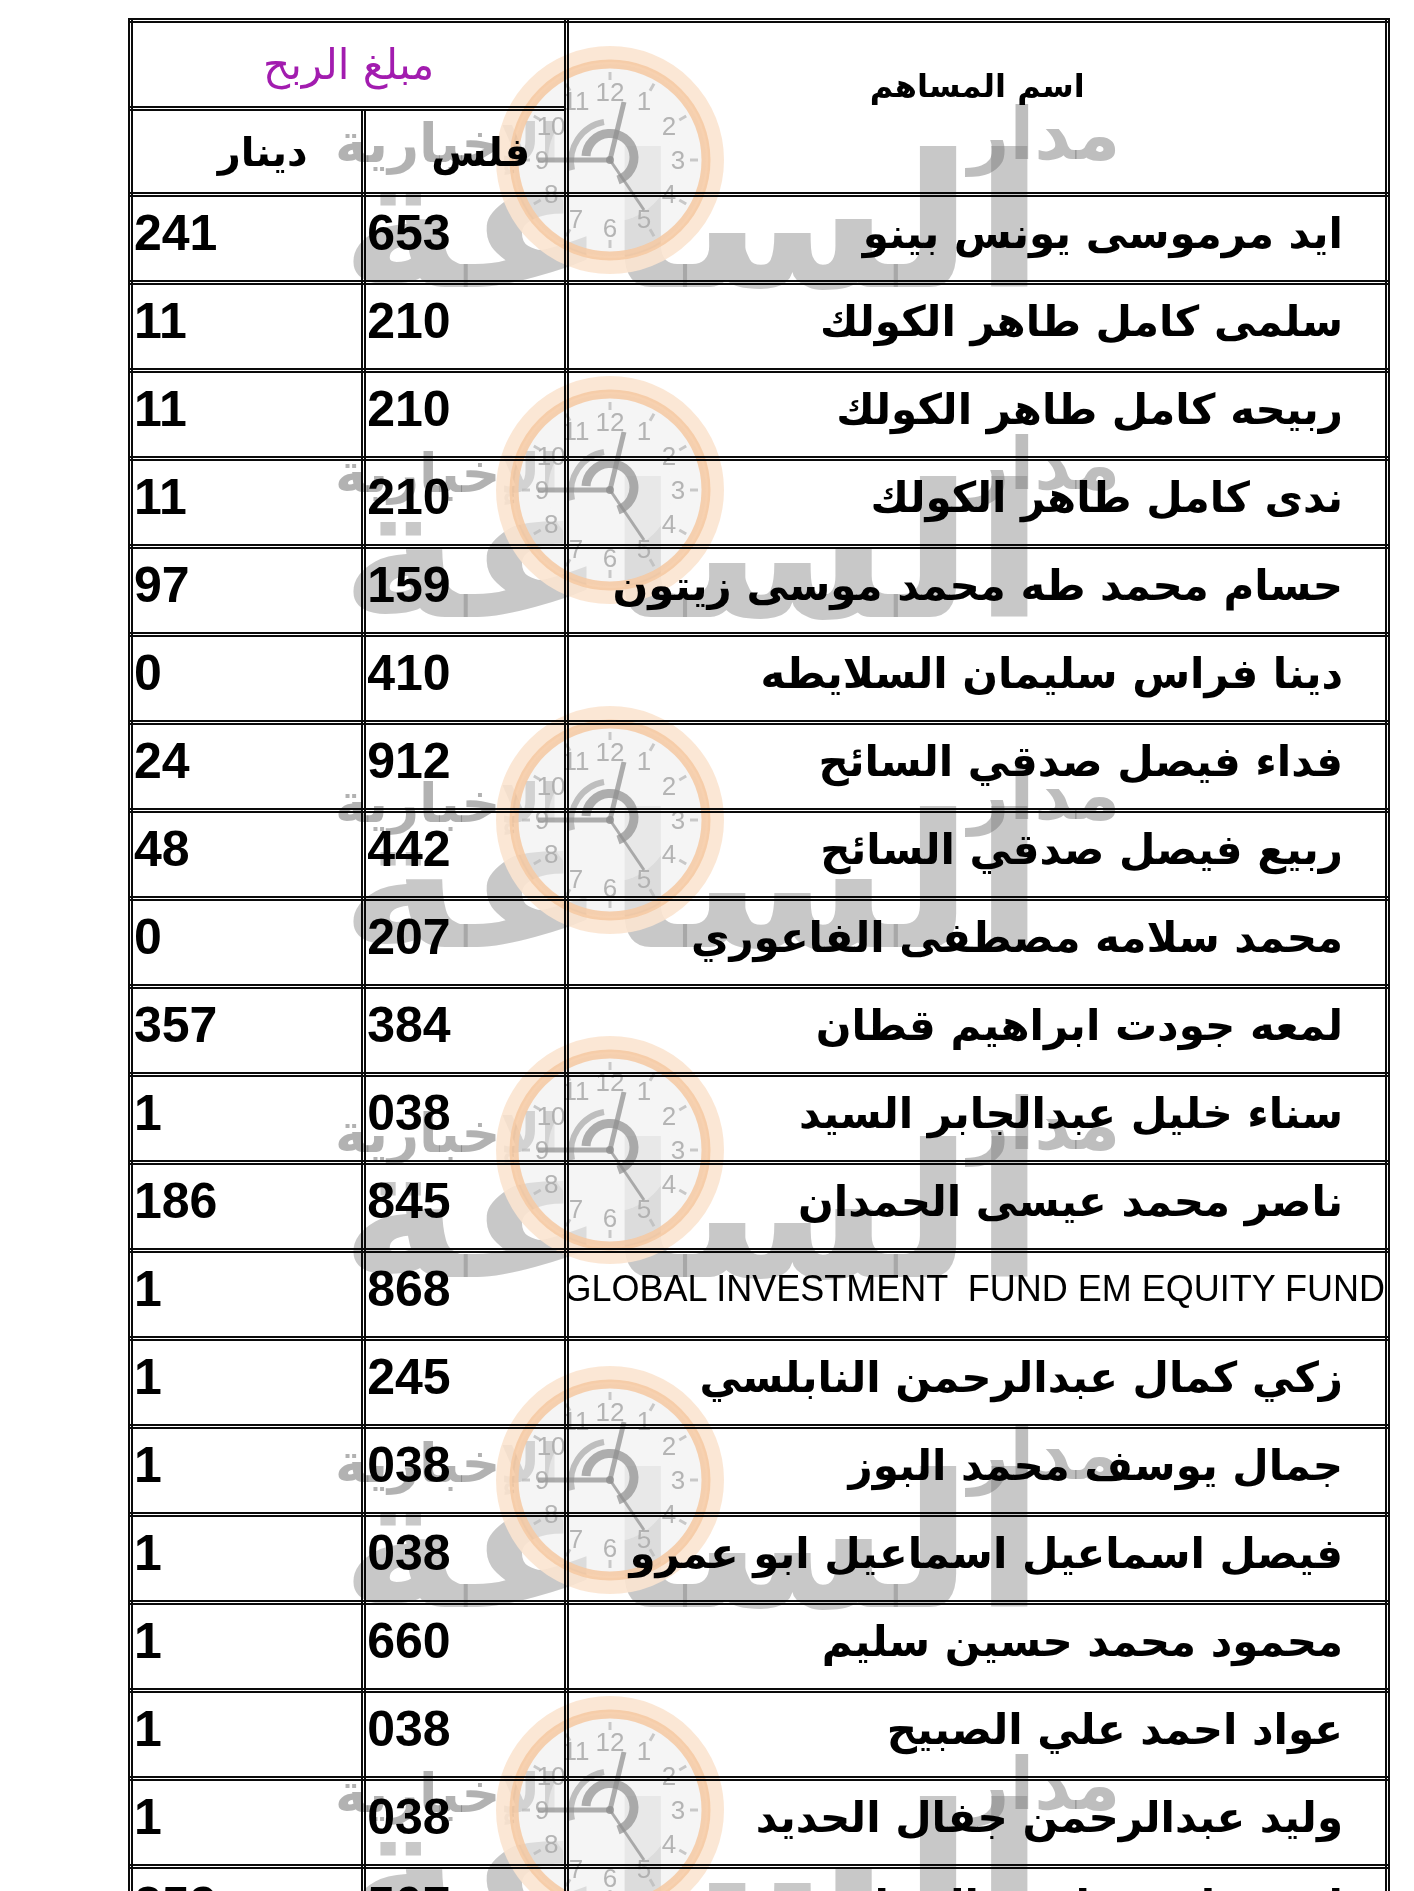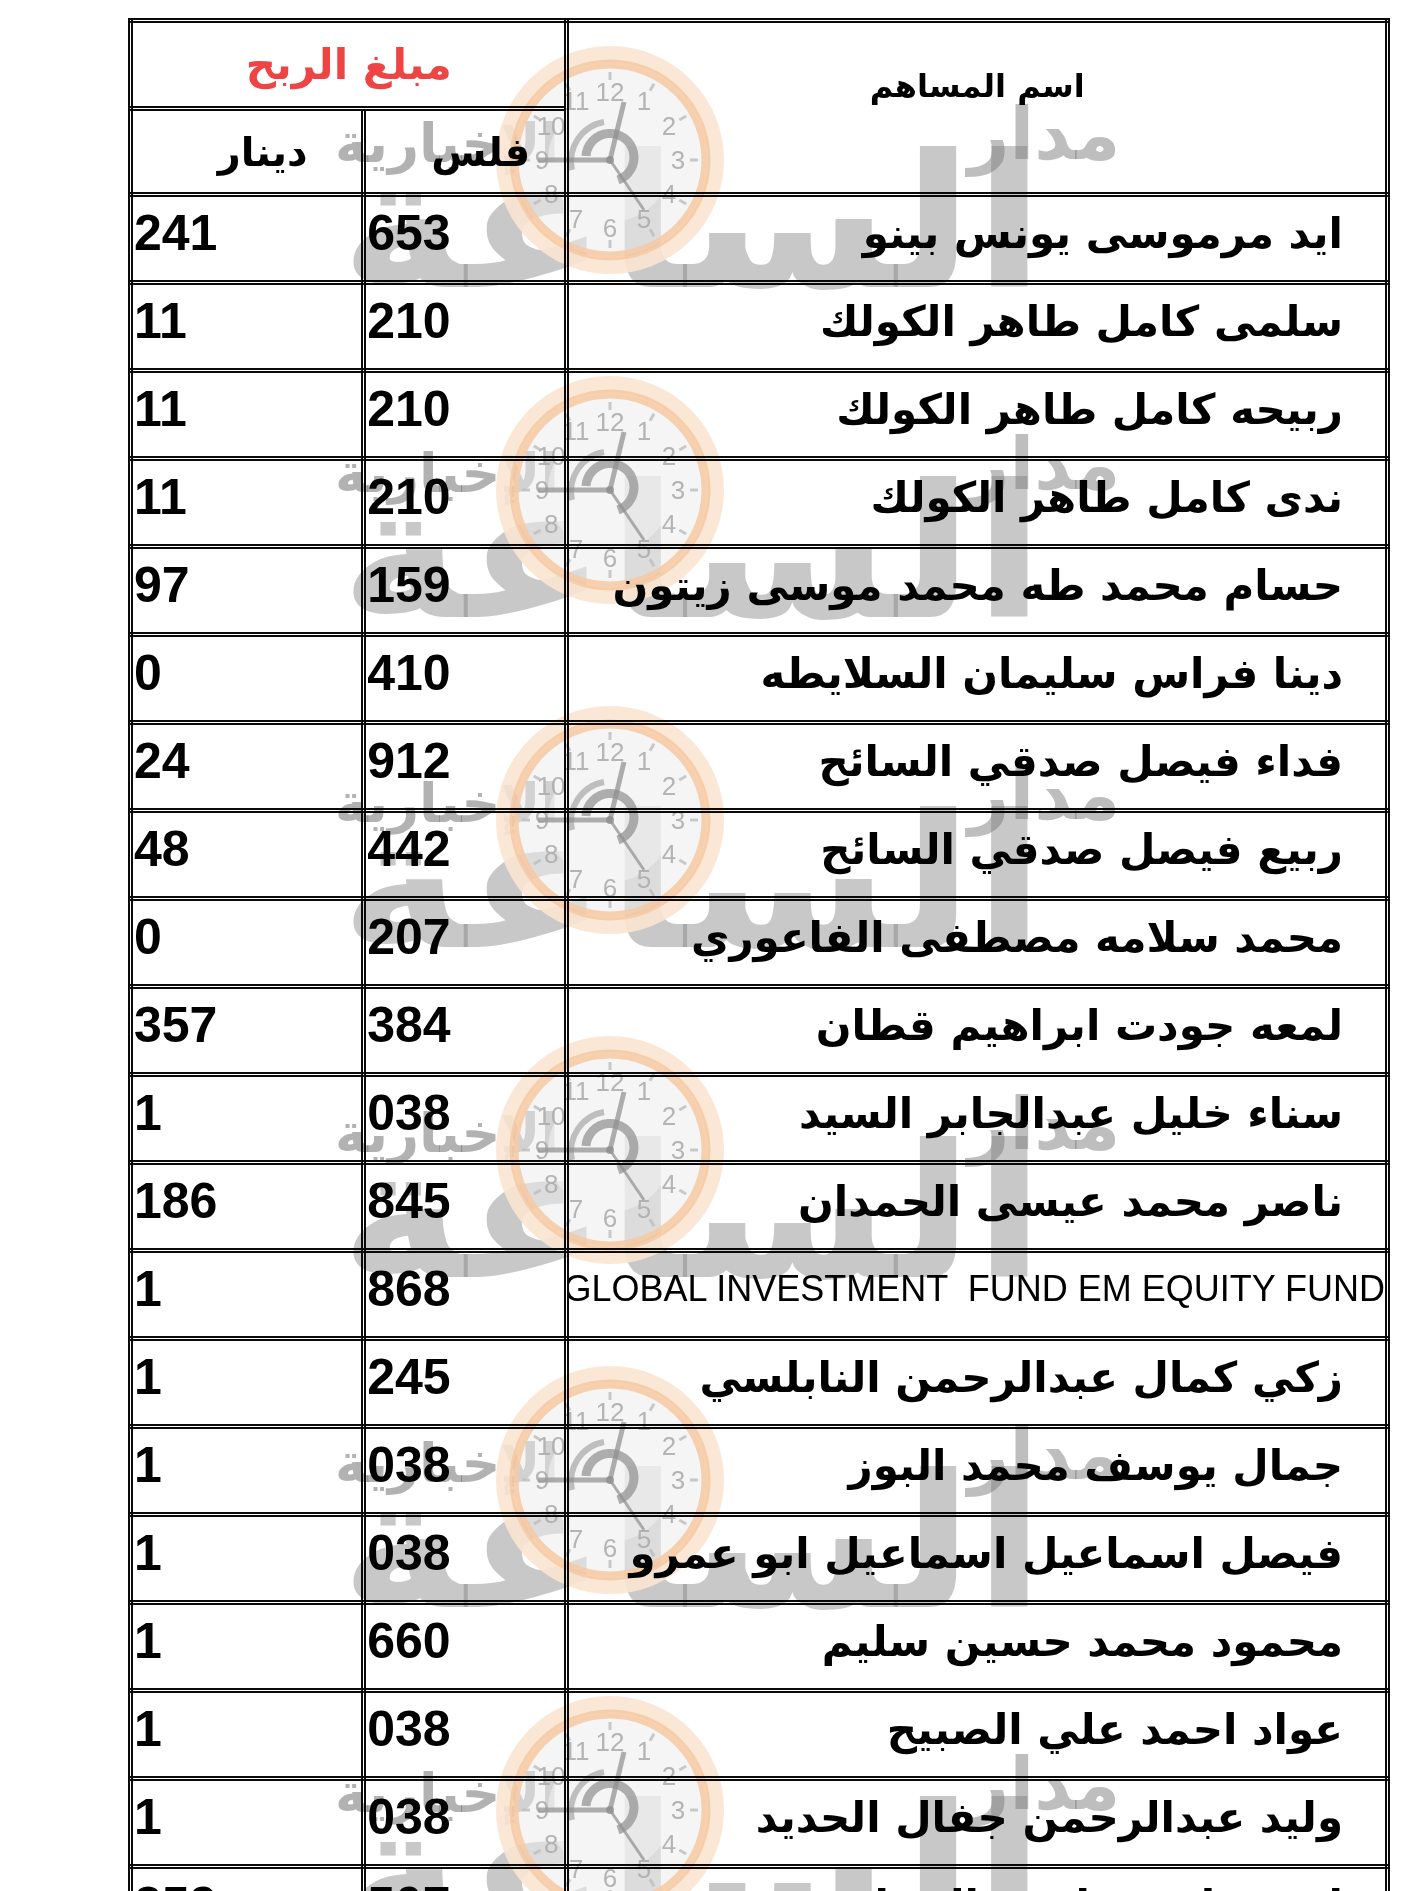--- a/index.html
+++ b/index.html
@@ -32,21 +32,21 @@
   col.c-dinar{width:233px;}
 
   th.h-name{
     height:124px;
     font-size:32px;font-weight:bold;color:#000;
     text-align:center;vertical-align:middle;
     padding-bottom:44px;
   }
   th.h-amount{
     height:58px;
-    font-size:42px;font-weight:bold;color:#ef4444;
+    font-size:42px;font-weight:normal;color:#a21caf;
     text-align:center;vertical-align:middle;
   }
   th.h-sub{
     height:56px;
     font-size:40px;font-weight:bold;color:#000;
     text-align:center;vertical-align:middle;padding-left:32px;
   }
   td{
     height:70px;
     vertical-align:middle;

